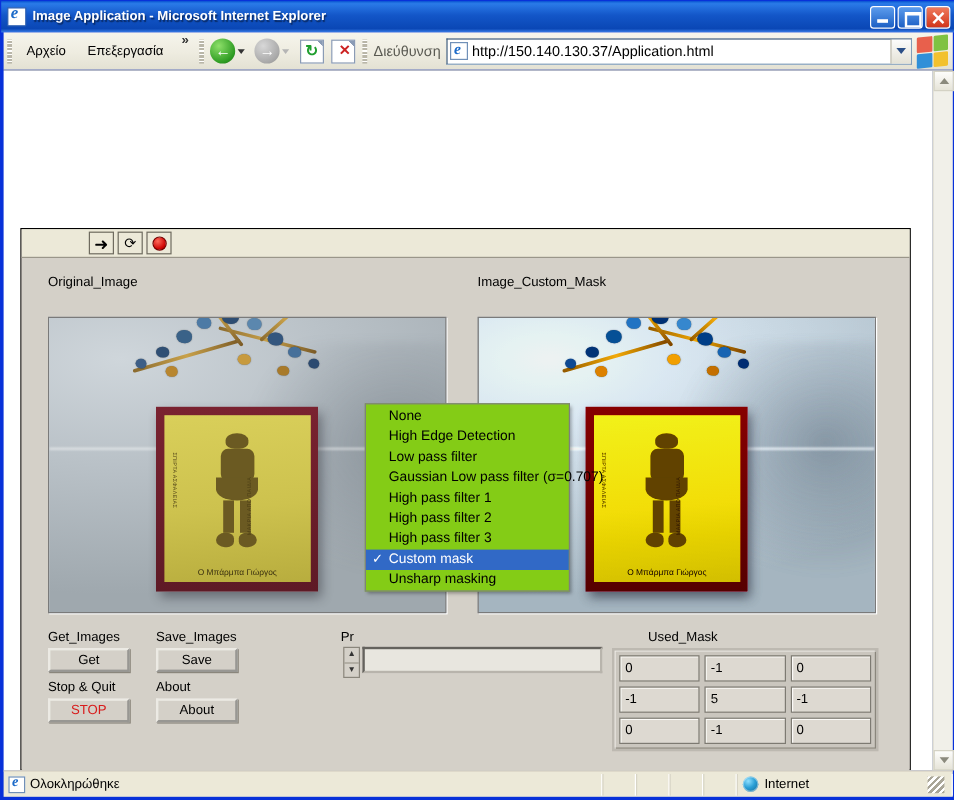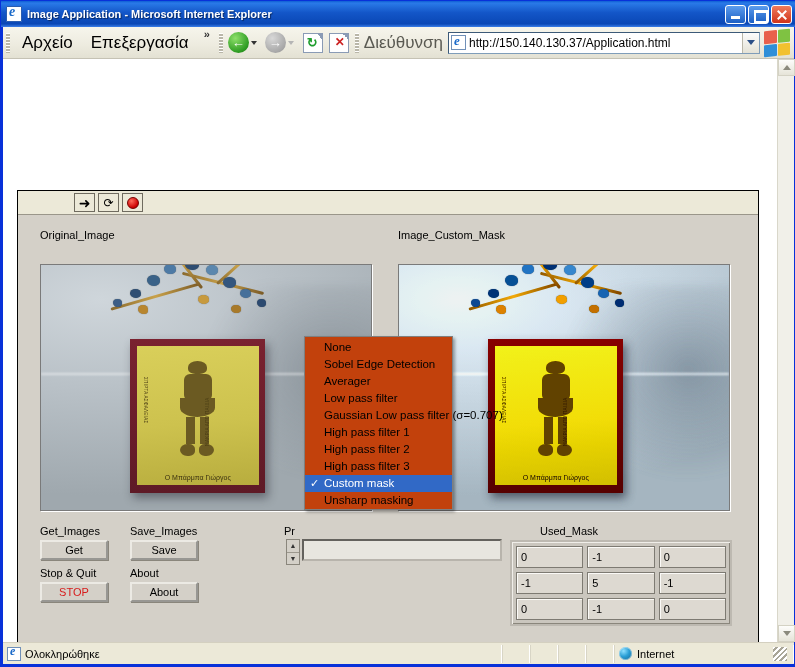--- a/index.html
+++ b/index.html
@@ -70,21 +70,21 @@
     border-bottom: 1px solid #c5c2b4;
     display: flex; align-items: center;
   }
   .grip {
     width: 4px; height: 20px; margin: 0 3px;
     background-image: repeating-linear-gradient(180deg,#ffffff 0 1px,#b9b6a8 1px 3px);
     flex: 0 0 auto;
   }
   .menu-area { display:flex; align-items:center; height:100%; flex:0 0 auto; }
   .menu-item {
-    font-size: 17px; color: #000; padding: 3px 9px; cursor: default;
+    font-size: 11px; color: #000; padding: 3px 9px; cursor: default;
     white-space: nowrap;
   }
   .menu-chev {
     font-size: 11px; font-weight: bold; color:#333; align-self: flex-start;
     margin-top: 1px; padding: 0 6px; cursor: default;
   }
 
   .nav-area { display:flex; align-items:center; flex:0 0 auto; }
   .nav-btn {
     display:flex; align-items:center; height:24px; padding:0 2px; cursor:default;
@@ -107,21 +107,21 @@
   .doc-btn {
     width:20px;height:20px;background:#fff;border:1px solid #8a9bb5;
     position:relative; margin:0 3px; cursor:default;
   }
   .doc-btn .fold { position:absolute; right:0; top:0; width:5px; height:5px;
     background: linear-gradient(225deg,#8a9bb5 50%, transparent 50%); }
   .refresh-g { position:absolute; left:3px; top:2px; font-size:13px; color:#1f9e2e; font-weight:bold; line-height:1;}
   .stop-x { position:absolute; left:5px; top:2px; font-size:12px; color:#cc2222; font-weight:bold; line-height:1;}
 
   .addr-area { display:flex; align-items:center; flex:1 1 auto; min-width:0; }
-  .addr-label { font-size:17px; color:#5a5a52; margin:0 5px 0 2px; white-space:nowrap; }
+  .addr-label { font-size:12px; color:#5a5a52; margin:0 5px 0 2px; white-space:nowrap; }
   .addr-box {
     flex:1 1 auto; height:22px; background:#fff;
     border:1px solid #7f9db9; border-top-color:#3c5a78; border-left-color:#3c5a78;
     display:flex; align-items:center; min-width:0;
   }
   .addr-box .pgicon {
     width:15px;height:15px;margin:0 3px 0 2px;background:#fff;border:1px solid #7090b8;
     position:relative; flex:0 0 auto;
   }
   .addr-box .pgicon::after {
@@ -297,22 +297,22 @@
   }
   .mask-cell {
     background:#ddd9d1; border:1px solid #7d7a72;
     box-shadow: inset 1px 1px 0 #fbfaf7;
     font-size:11px; color:#000; display:flex; align-items:center;
     padding-left:4px; height:22px;
   }
 
   
   #dropdown {
-    position:absolute; left:301px; top:277px; width:149px;
-    background:#c2410c; border:1px solid #7f7f7f;
+    position:absolute; left:301px; top:277px; width:171px;
+    background:#84cc16; border:1px solid #7f7f7f;
     box-shadow: 2px 2px 3px rgba(0,0,0,.35);
     z-index: 40; padding:2px 0 0 0;
   }
   .dd-item {
     height:17px; line-height:17px; font-size:11.5px; color:#000;
     padding-left:19px; white-space:nowrap; cursor:default; position:relative;
   }
   .dd-item.sel { background:#3169c6; color:#ffffff; }
   .dd-item.sel::before {
     content:"\2713"; position:absolute; left:5px; top:0;
@@ -554,22 +554,21 @@
           <div class="mask-cell">0</div>
           <div class="mask-cell">-1</div>
           <div class="mask-cell">0</div>
         </div>
 
       </div>
     </div>
 
     <div id="dropdown">
       <div class="dd-item">None</div>
-      <div class="dd-item">Sobel Edge Detection</div>
-      <div class="dd-item">Averager</div>
+      <div class="dd-item">High Edge Detection</div>
       <div class="dd-item">Low pass filter</div>
       <div class="dd-item">Gaussian Low pass filter (σ=0.707)</div>
       <div class="dd-item">High pass filter 1</div>
       <div class="dd-item">High pass filter 2</div>
       <div class="dd-item">High pass filter 3</div>
       <div class="dd-item sel">Custom mask</div>
       <div class="dd-item">Unsharp masking</div>
     </div>
 
   </div>

